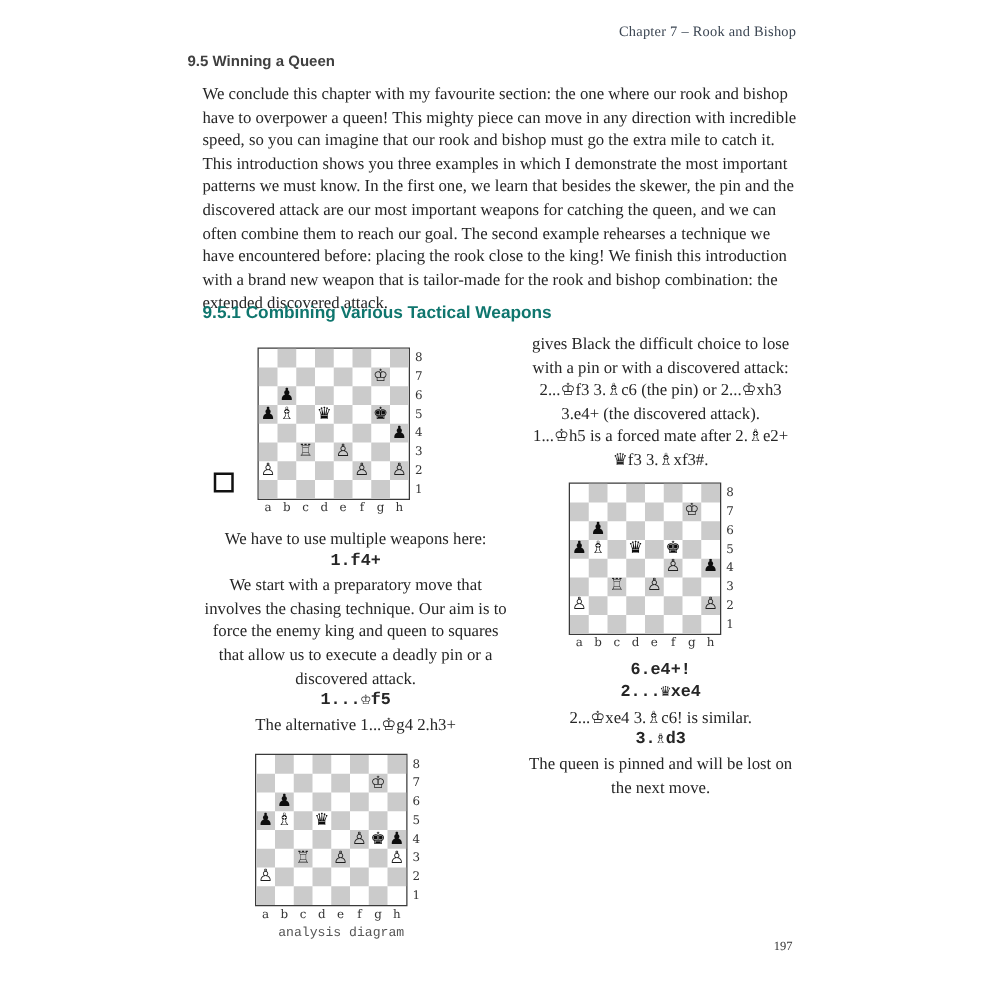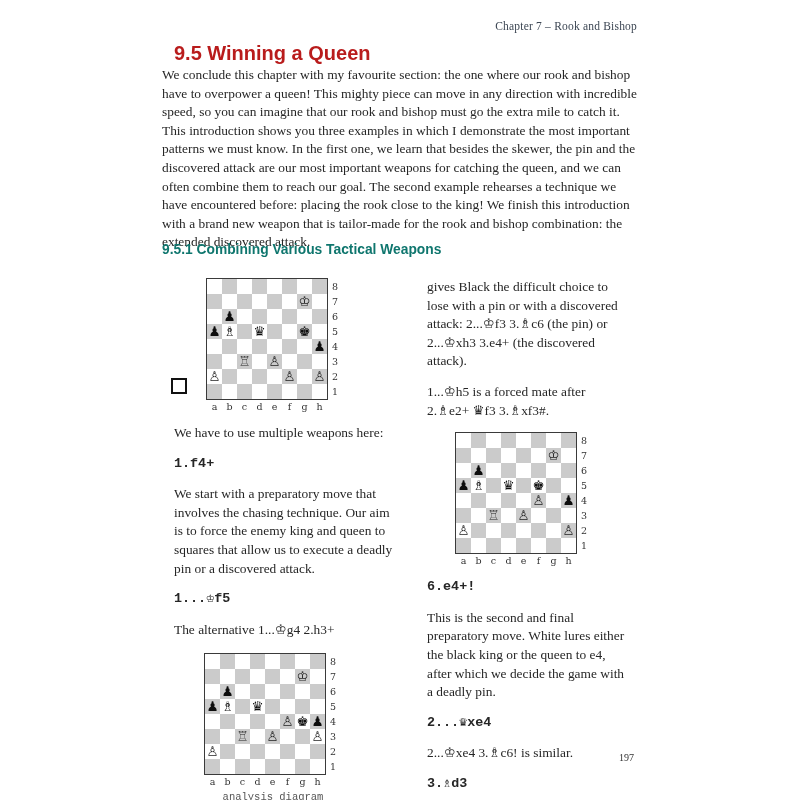--- a/index.html
+++ b/index.html
@@ -7,40 +7,40 @@
     width:800px;height:800px;background:#ffffff;position:relative;
     font-family:"Liberation Serif","DejaVu Serif",serif;color:#222;
     -webkit-font-smoothing:antialiased;
   }
   .page{position:absolute;inset:0;overflow:hidden;}
   .running-head{
     position:absolute;top:20px;right:163px;
     font-size:11.5px;color:#3c4653;letter-spacing:.2px;
   }
   .title{
-    position:absolute;top:42px;left:174px;margin:0;
+    position:absolute;top:42px;left:150px;margin:0;
     font-family:"Liberation Sans","DejaVu Sans",sans-serif;
-    font-weight:bold;font-size:20px;color:#b91c1c;
+    font-weight:bold;font-size:12px;color:#404040;
   }
   .intro{
     position:absolute;top:66px;left:162px;width:480px;margin:0;
     font-size:13.4px;line-height:18.6px;color:#262626;
   }
   .section-heading{
     position:absolute;top:242px;left:162px;margin:0;
     font-family:"Liberation Sans","DejaVu Sans",sans-serif;
     font-weight:bold;font-size:13.8px;color:#0f766e;
   }
   .columns{
     position:absolute;top:266px;left:162px;width:480px;
     display:flex;gap:8px;align-items:flex-start;
   }
   .col-left{width:245px;}
   .col-right{width:227px;}
-  .columns p{margin:12px;font-size:13.4px;line-height:18.6px;color:#262626;}
+  .columns p{margin:0;font-size:13.4px;line-height:18.6px;color:#262626;text-align:center;}
   .move{
     font-family:Liberation Mono, monospace;
     font-weight:bold;font-size:12.8px;line-height:18.6px;color:#161616;
   }
   b{font-weight:normal;}
 
   
   .diagram{position:relative;width:138px;}
   .diagram.d1{margin:12px 0 10px 44px;}
   .diagram.d2{margin:8px 0 8px 40px;}
@@ -376,21 +376,20 @@
             <div>d</div>
             <div>e</div>
             <div>f</div>
             <div>g</div>
             <div>h</div>
           </div>
 
       </div>
 
       <p class="move">6.e4+!</p>
-      <p><span>This is the second and final preparatory move. White </span><b>lures</b><span> either the black king or the queen to e4, after which we decide the game with a deadly </span><b>pin</b><span>.</span></p>
       <p class="move">2...♛xe4</p>
       <p>2...♔xe4 3.♗c6! is similar.</p>
       <p class="move">3.♗d3</p>
       <p><span>The queen is </span><b>pinned</b><span> and will be lost on the next move.</span></p>
 
     </div>
 
   </div>
 
   <div class="page-number">197</div>

